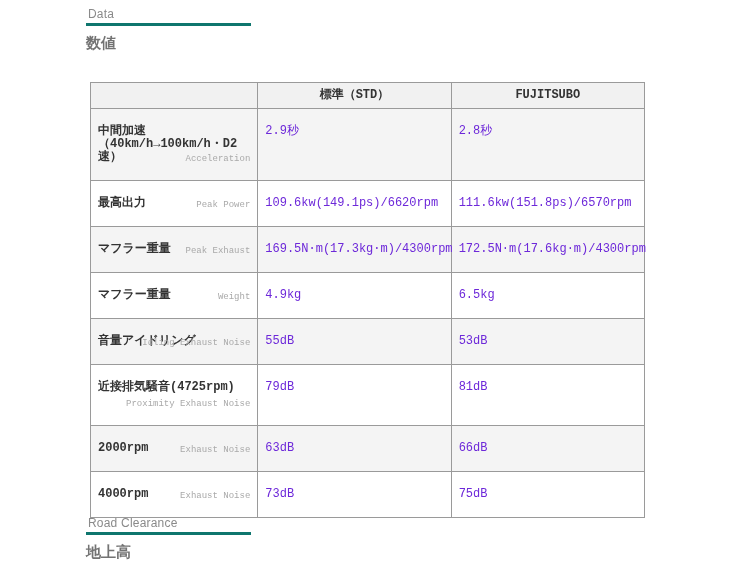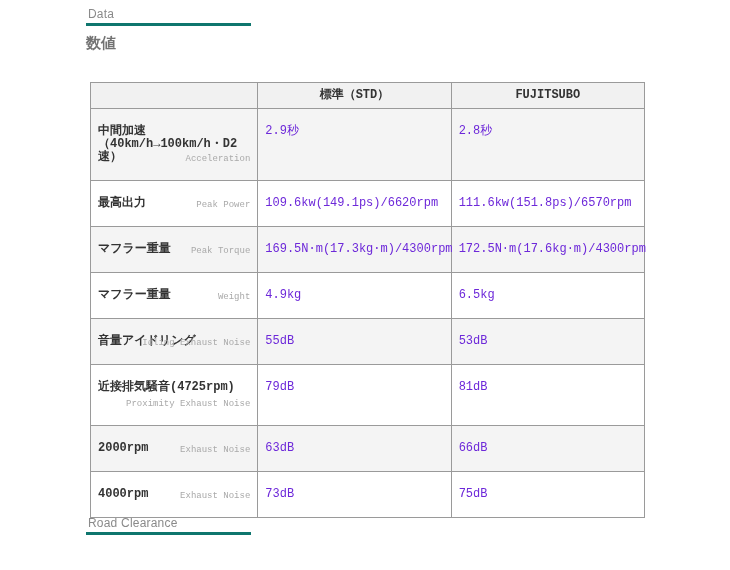--- a/index.html
+++ b/index.html
@@ -97,21 +97,21 @@
         <span class="en">Peak Power</span>
       </span>
     </td>
     <td class="val">109.6kw(149.1ps)/6620rpm</td>
     <td class="val">111.6kw(151.8ps)/6570rpm</td>
   </tr>
             <tr>
     <td>
       <span class="labelwrap">
         <span class="jp">マフラー重量</span>
-        <span class="en">Peak Torque</span>
+        <span class="en">Peak Exhaust</span>
       </span>
     </td>
     <td class="val">169.5N·m(17.3kg·m)/4300rpm</td>
     <td class="val">172.5N·m(17.6kg·m)/4300rpm</td>
   </tr>
             <tr>
     <td>
       <span class="labelwrap">
         <span class="jp">マフラー重量</span>
         <span class="en">Weight</span>
@@ -159,17 +159,18 @@
     </td>
     <td class="val">73dB</td>
     <td class="val">75dB</td>
   </tr>
           </tbody>
       </table>
     </div>
 
     <div class="section-clearance">
       <div class="eyebrow">Road Clearance</div>
+      <div class="section-title">地上高</div>
 
     </div>
 
   </div>
 </div>
 
 </body></html>

